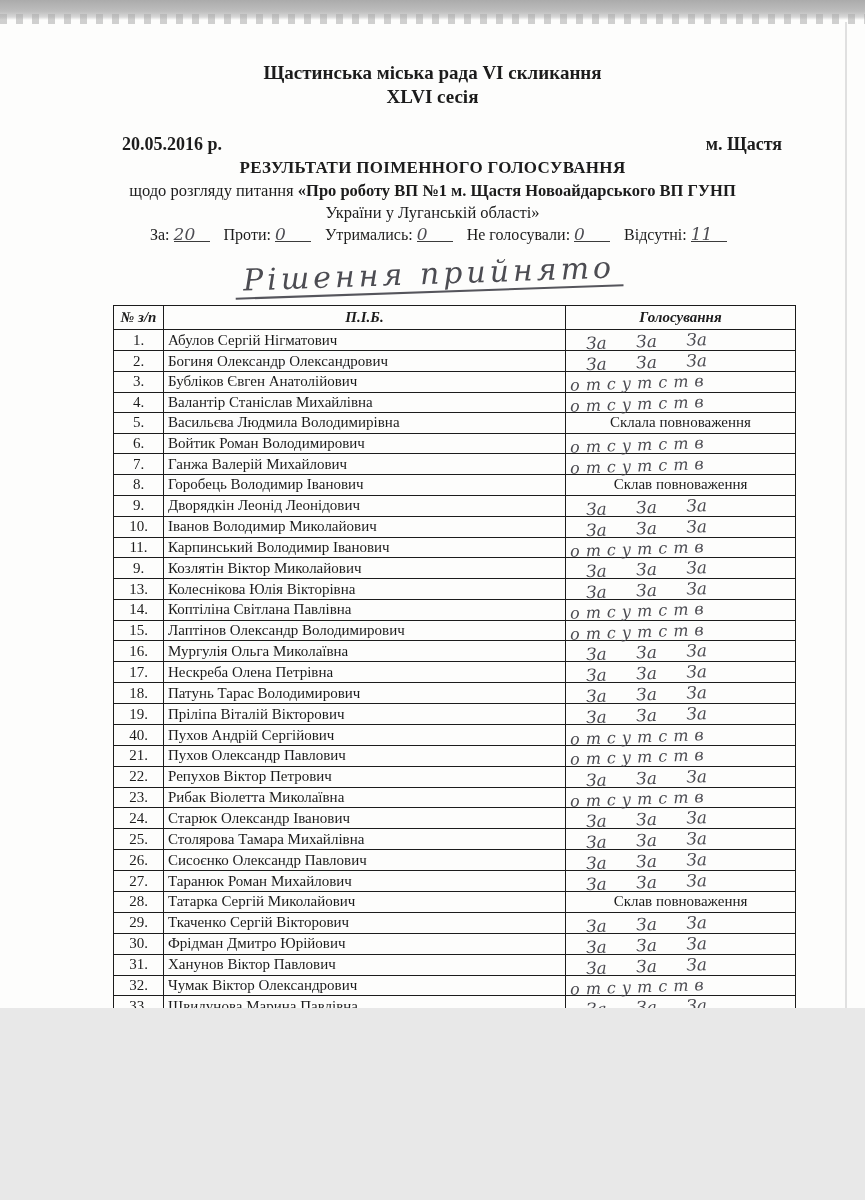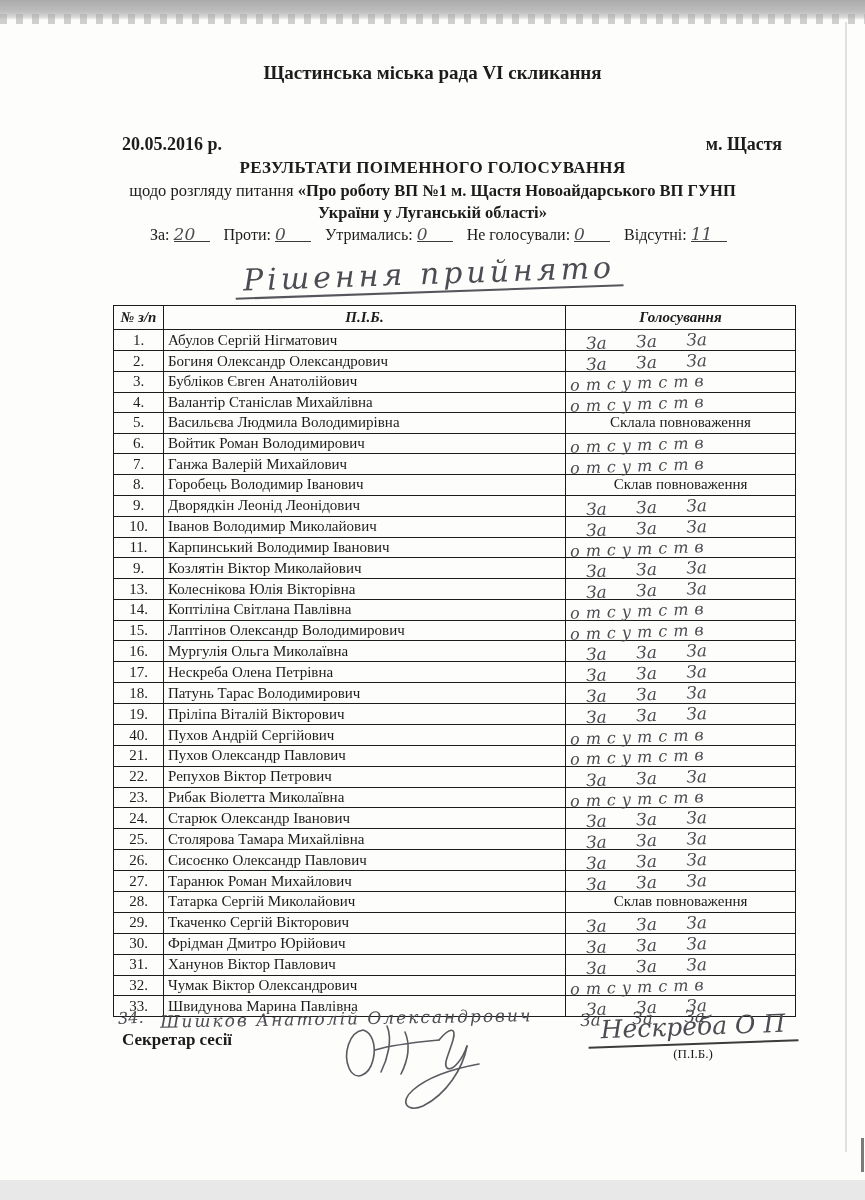--- a/index.html
+++ b/index.html
@@ -1,34 +1,34 @@
 <!DOCTYPE html>
 <html><head>
 <meta charset="utf-8">
 <style>
   html,body{margin:0;padding:0;background:#e8e8e8;}
-  .page{position:relative;width:865px;height:1180px;margin:0 auto;background:#fdfdfc;
+  .page{position:relative;width:865px;height:1008px;margin:0 auto;background:#fdfdfc;
         font-family:"Liberation Serif",serif;color:#1c1c1c;overflow:hidden;}
   
   .scan-top{position:absolute;left:0;top:0;width:865px;height:20px;
             background:linear-gradient(180deg,#ababab 0%,#bdbdbd 55%,#d8d8d8 85%,#fdfdfc 100%);}
   .scan-top::after{content:"";position:absolute;left:0;top:14px;width:100%;height:10px;
             background:repeating-linear-gradient(90deg,rgba(170,170,170,.55) 0 7px,rgba(253,253,252,0) 7px 16px);}
   .scan-right{position:absolute;top:22px;right:18px;width:2px;height:1130px;background:#c9c9c9;opacity:.55;}
   .scan-tick{position:absolute;right:1px;top:1138px;width:3px;height:34px;background:#5a5a5a;opacity:.8;}
   
   .center{left:0;width:865px;text-align:center;}
   .abs{position:absolute;}
   .t1{top:62px;font-weight:bold;font-size:19px;}
   .t2{top:86px;font-weight:bold;font-size:19px;}
   .daterow{top:134px;left:122px;width:660px;font-weight:bold;font-size:18px;display:flex;justify-content:space-between;gap:28px;}
   .res-title{top:158px;font-weight:bold;font-size:17px;letter-spacing:.3px;}
   .subj1{top:181px;font-size:16.5px;}
   .subj1 b{font-size:16.5px;}
-  .subj2{top:203px;font-weight:bold;font-size:16.5px;}
+  .subj2{top:203px;font-weight:normal;font-size:16.5px;}
   
   .counts{top:226px;left:150px;width:610px;font-size:16px;display:flex;gap:14px;align-items:flex-end;}
   .count-item{white-space:nowrap;}
   .count-val{display:inline-block;min-width:36px;text-align:left;border-bottom:1.6px solid #3c3c3c;
              margin-left:4px;line-height:14px;}
   
   .hw{font-family:"DejaVu Serif",serif;font-style:italic;color:#4c4c52;}
   .decision{top:256px;left:235px;font-size:30px;letter-spacing:4px;transform:rotate(-2deg);
             border-bottom:2px solid #55555c;padding:0 8px 0 8px;}
   
@@ -59,20 +59,21 @@
 </head>
 <body>
 
 <div class="page">
 
   <div class="scan-top"></div>
   <div class="scan-right"></div>
   <div class="scan-tick"></div>
 
   <div class="abs center t1">Щастинська міська рада VI скликання</div>
+  <div class="abs center t2">XLVI сесія</div>
 
   <div class="abs daterow">
     <span>20.05.2016 р.</span>
     <span>м. Щастя</span>
   </div>
 
   <div class="abs center res-title">РЕЗУЛЬТАТИ ПОІМЕННОГО ГОЛОСУВАННЯ</div>
 
   <div class="abs center subj1">
     <span>щодо розгляду питання </span><b>«Про роботу ВП №1 м. Щастя Новоайдарського ВП ГУНП</b>

